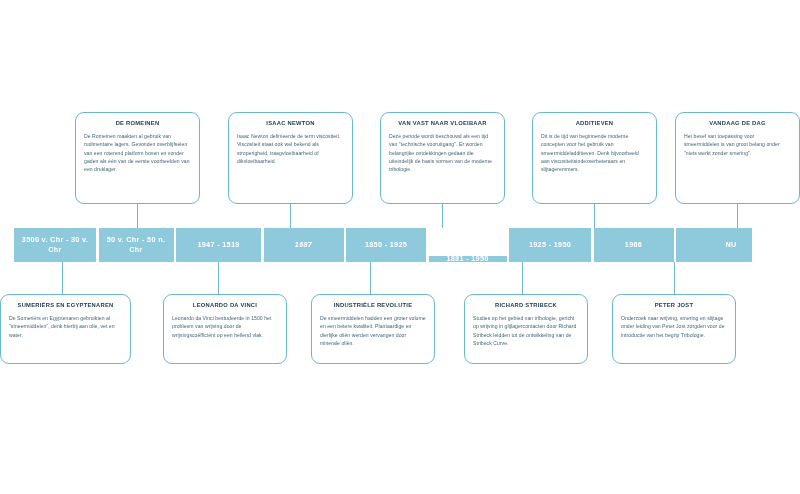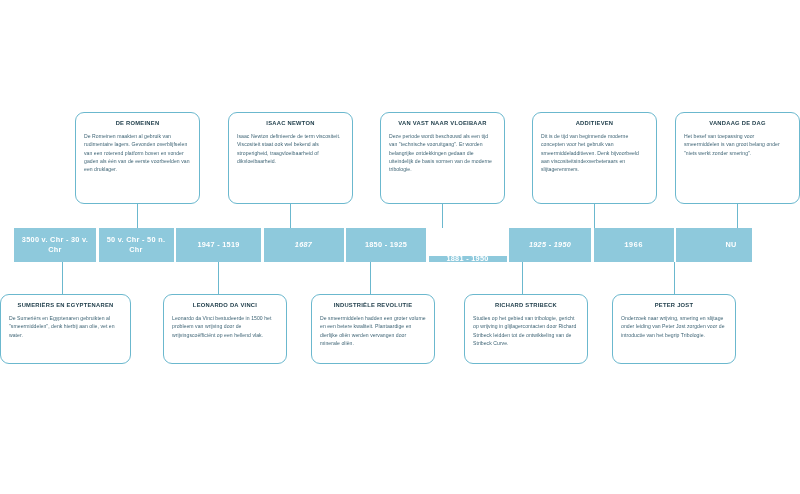--- a/index.html
+++ b/index.html
@@ -113,22 +113,22 @@
   </div>
   <div class="stem" style="left:737px; top:204px; height:24px;"></div>
 
   <div id="timeline-bar">
     <div class="bar-segment" style="width:82px;">3500 v. Chr - 30 v. Chr</div>
     <div class="bar-segment" style="width:75px;">50 v. Chr - 50 n. Chr</div>
     <div class="bar-segment" style="width:85px;">1947 - 1519</div>
     <div class="bar-segment" style="width:80px;font-style:italic;">1687</div>
     <div class="bar-segment" style="width:80px;">1850 - 1925</div>
     <div class="bar-segment" style="width:78px;margin-top:28px;">1881 - 1950</div>
-    <div class="bar-segment" style="width:82px;font-style:italic;">1925 - 1950</div>
-    <div class="bar-segment" style="width:80px;font-family:Liberation Mono, monospace;">1966</div>
+    <div class="bar-segment" style="width:82px;">1925 - 1950</div>
+    <div class="bar-segment" style="width:80px;">1966</div>
     <div class="bar-segment" style="width:76px;padding-left:36px;">NU</div>
   </div>
 
   <div class="stem" style="left:62px; top:262px; height:32px;"></div>
   <div class="card" style="left:0px; top:294px; width:131px; height:70px;">
     <div class="card-title">SUMERIËRS EN EGYPTENAREN</div>
     <div class="card-body">De Sumeriërs en Egyptenaren gebruikten al "smeermiddelen", denk hierbij aan olie, vet en water.</div>
   </div>
 
   <div class="stem" style="left:218px; top:262px; height:32px;"></div>

